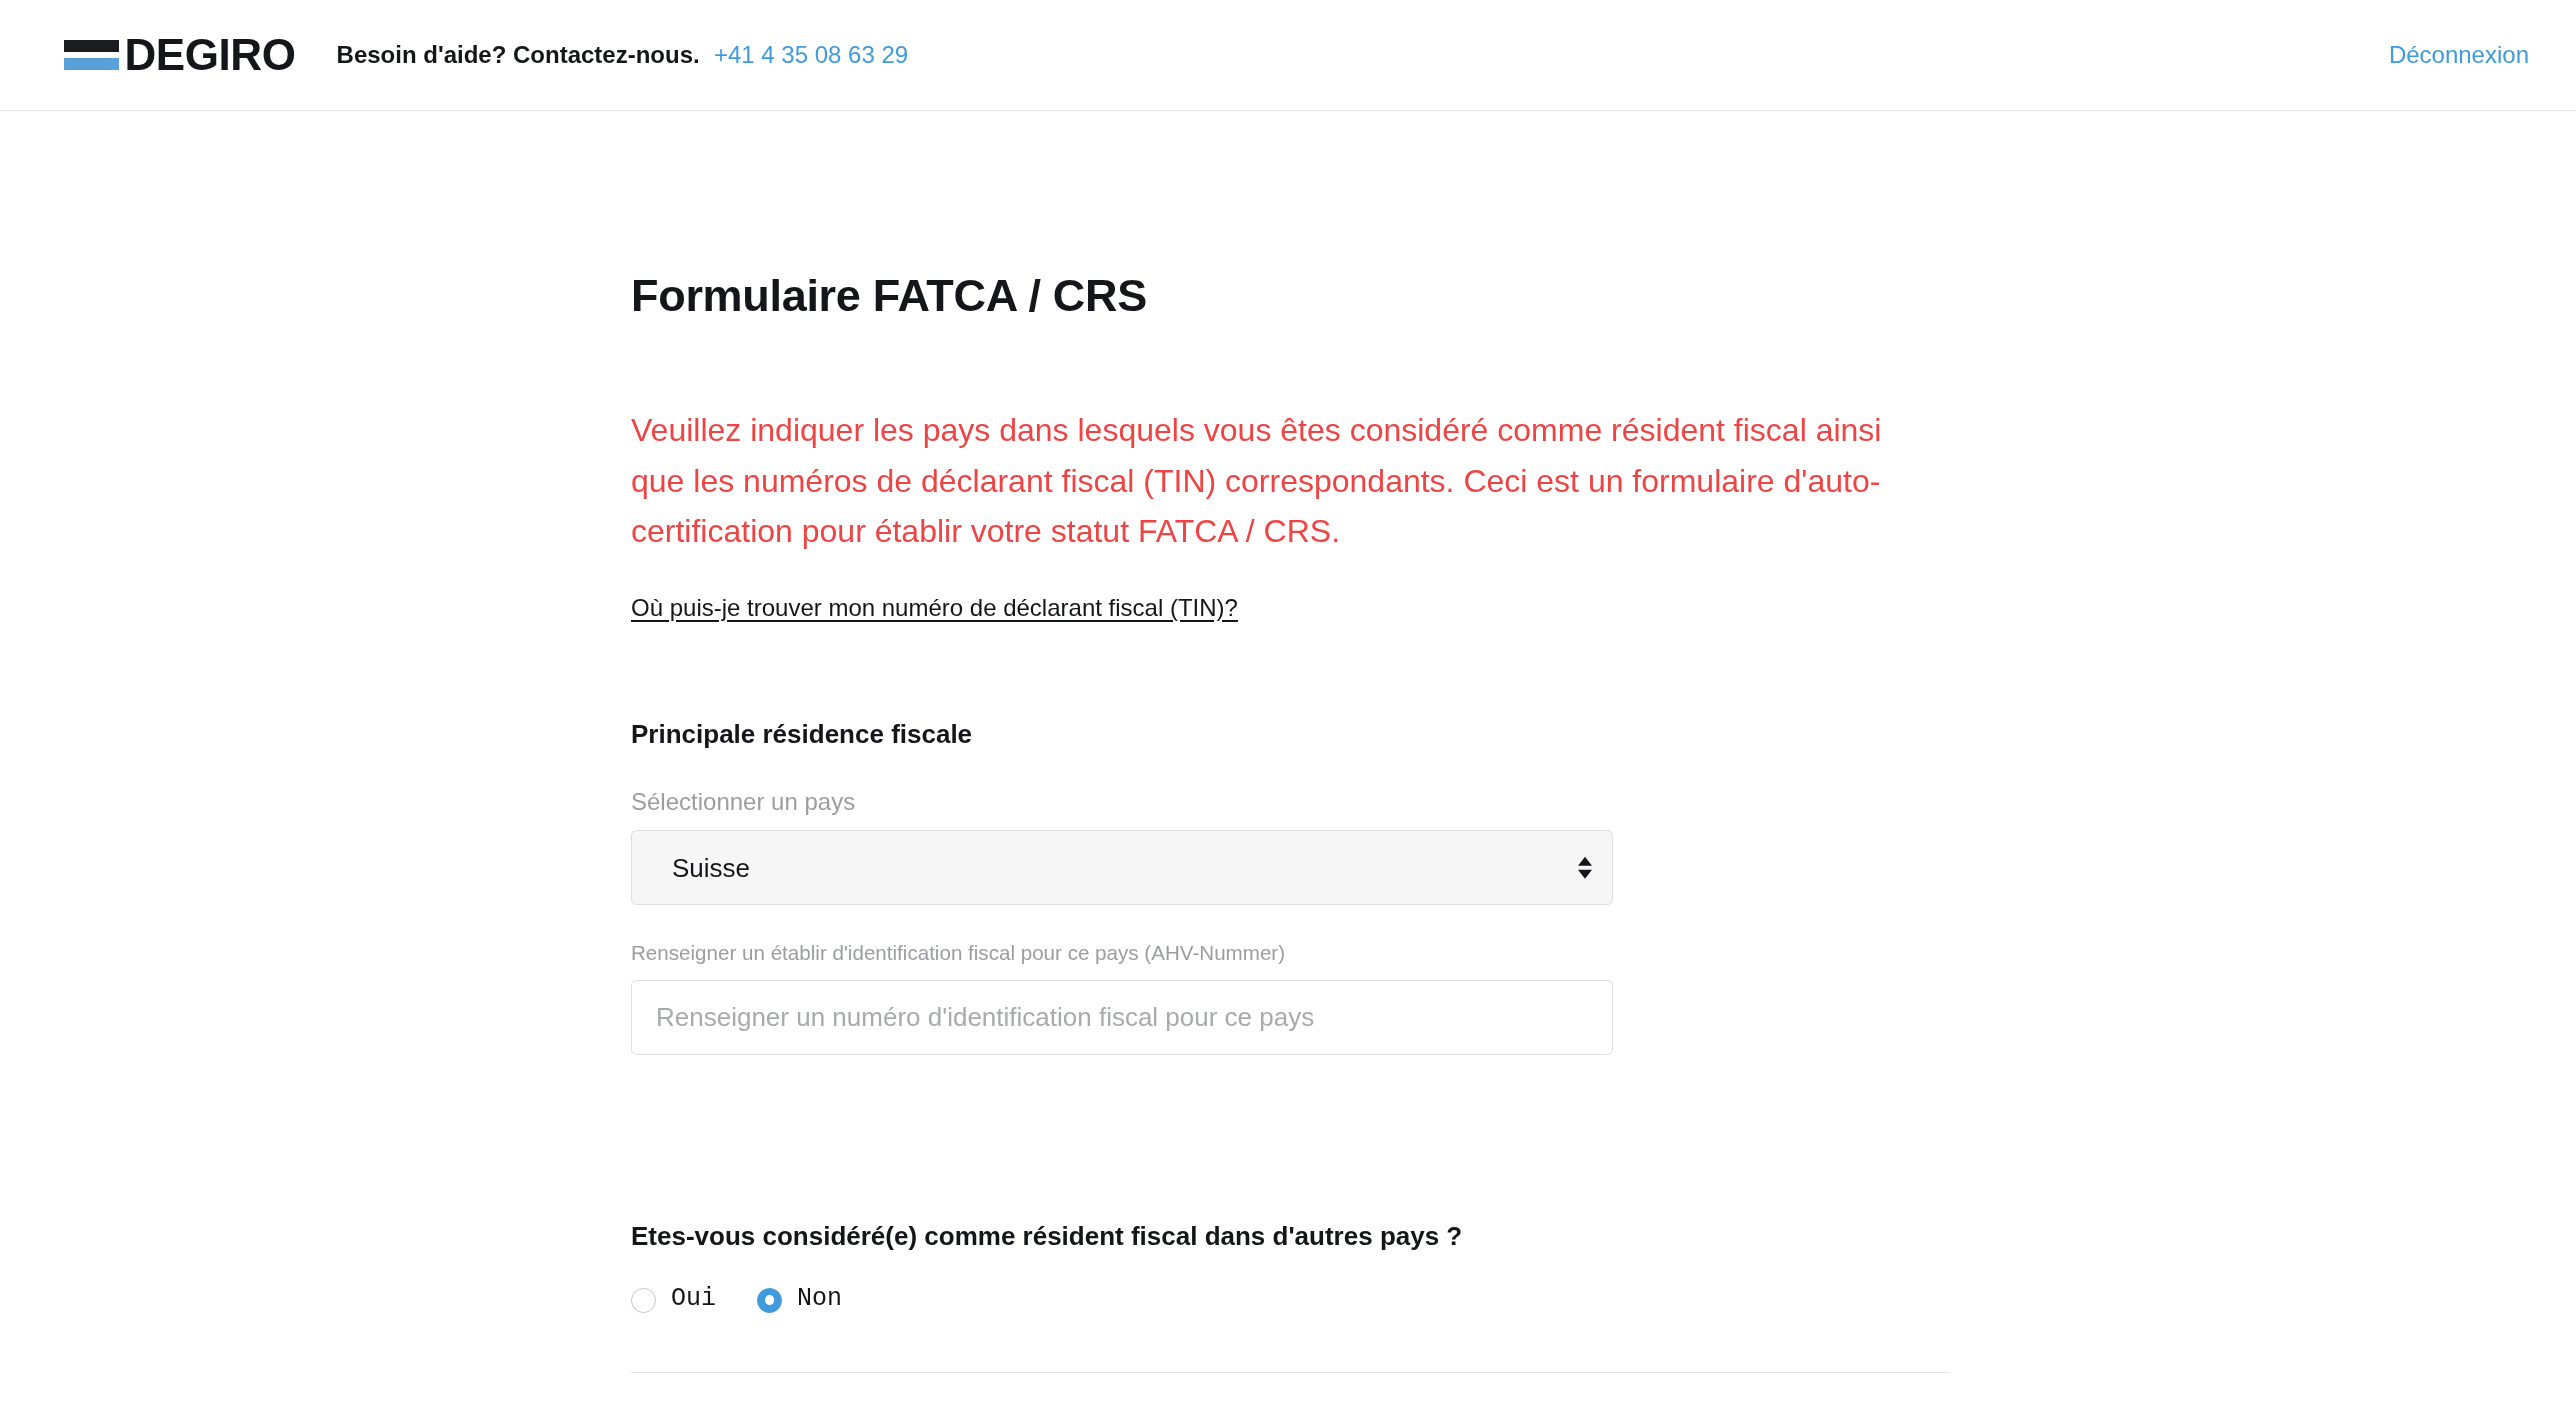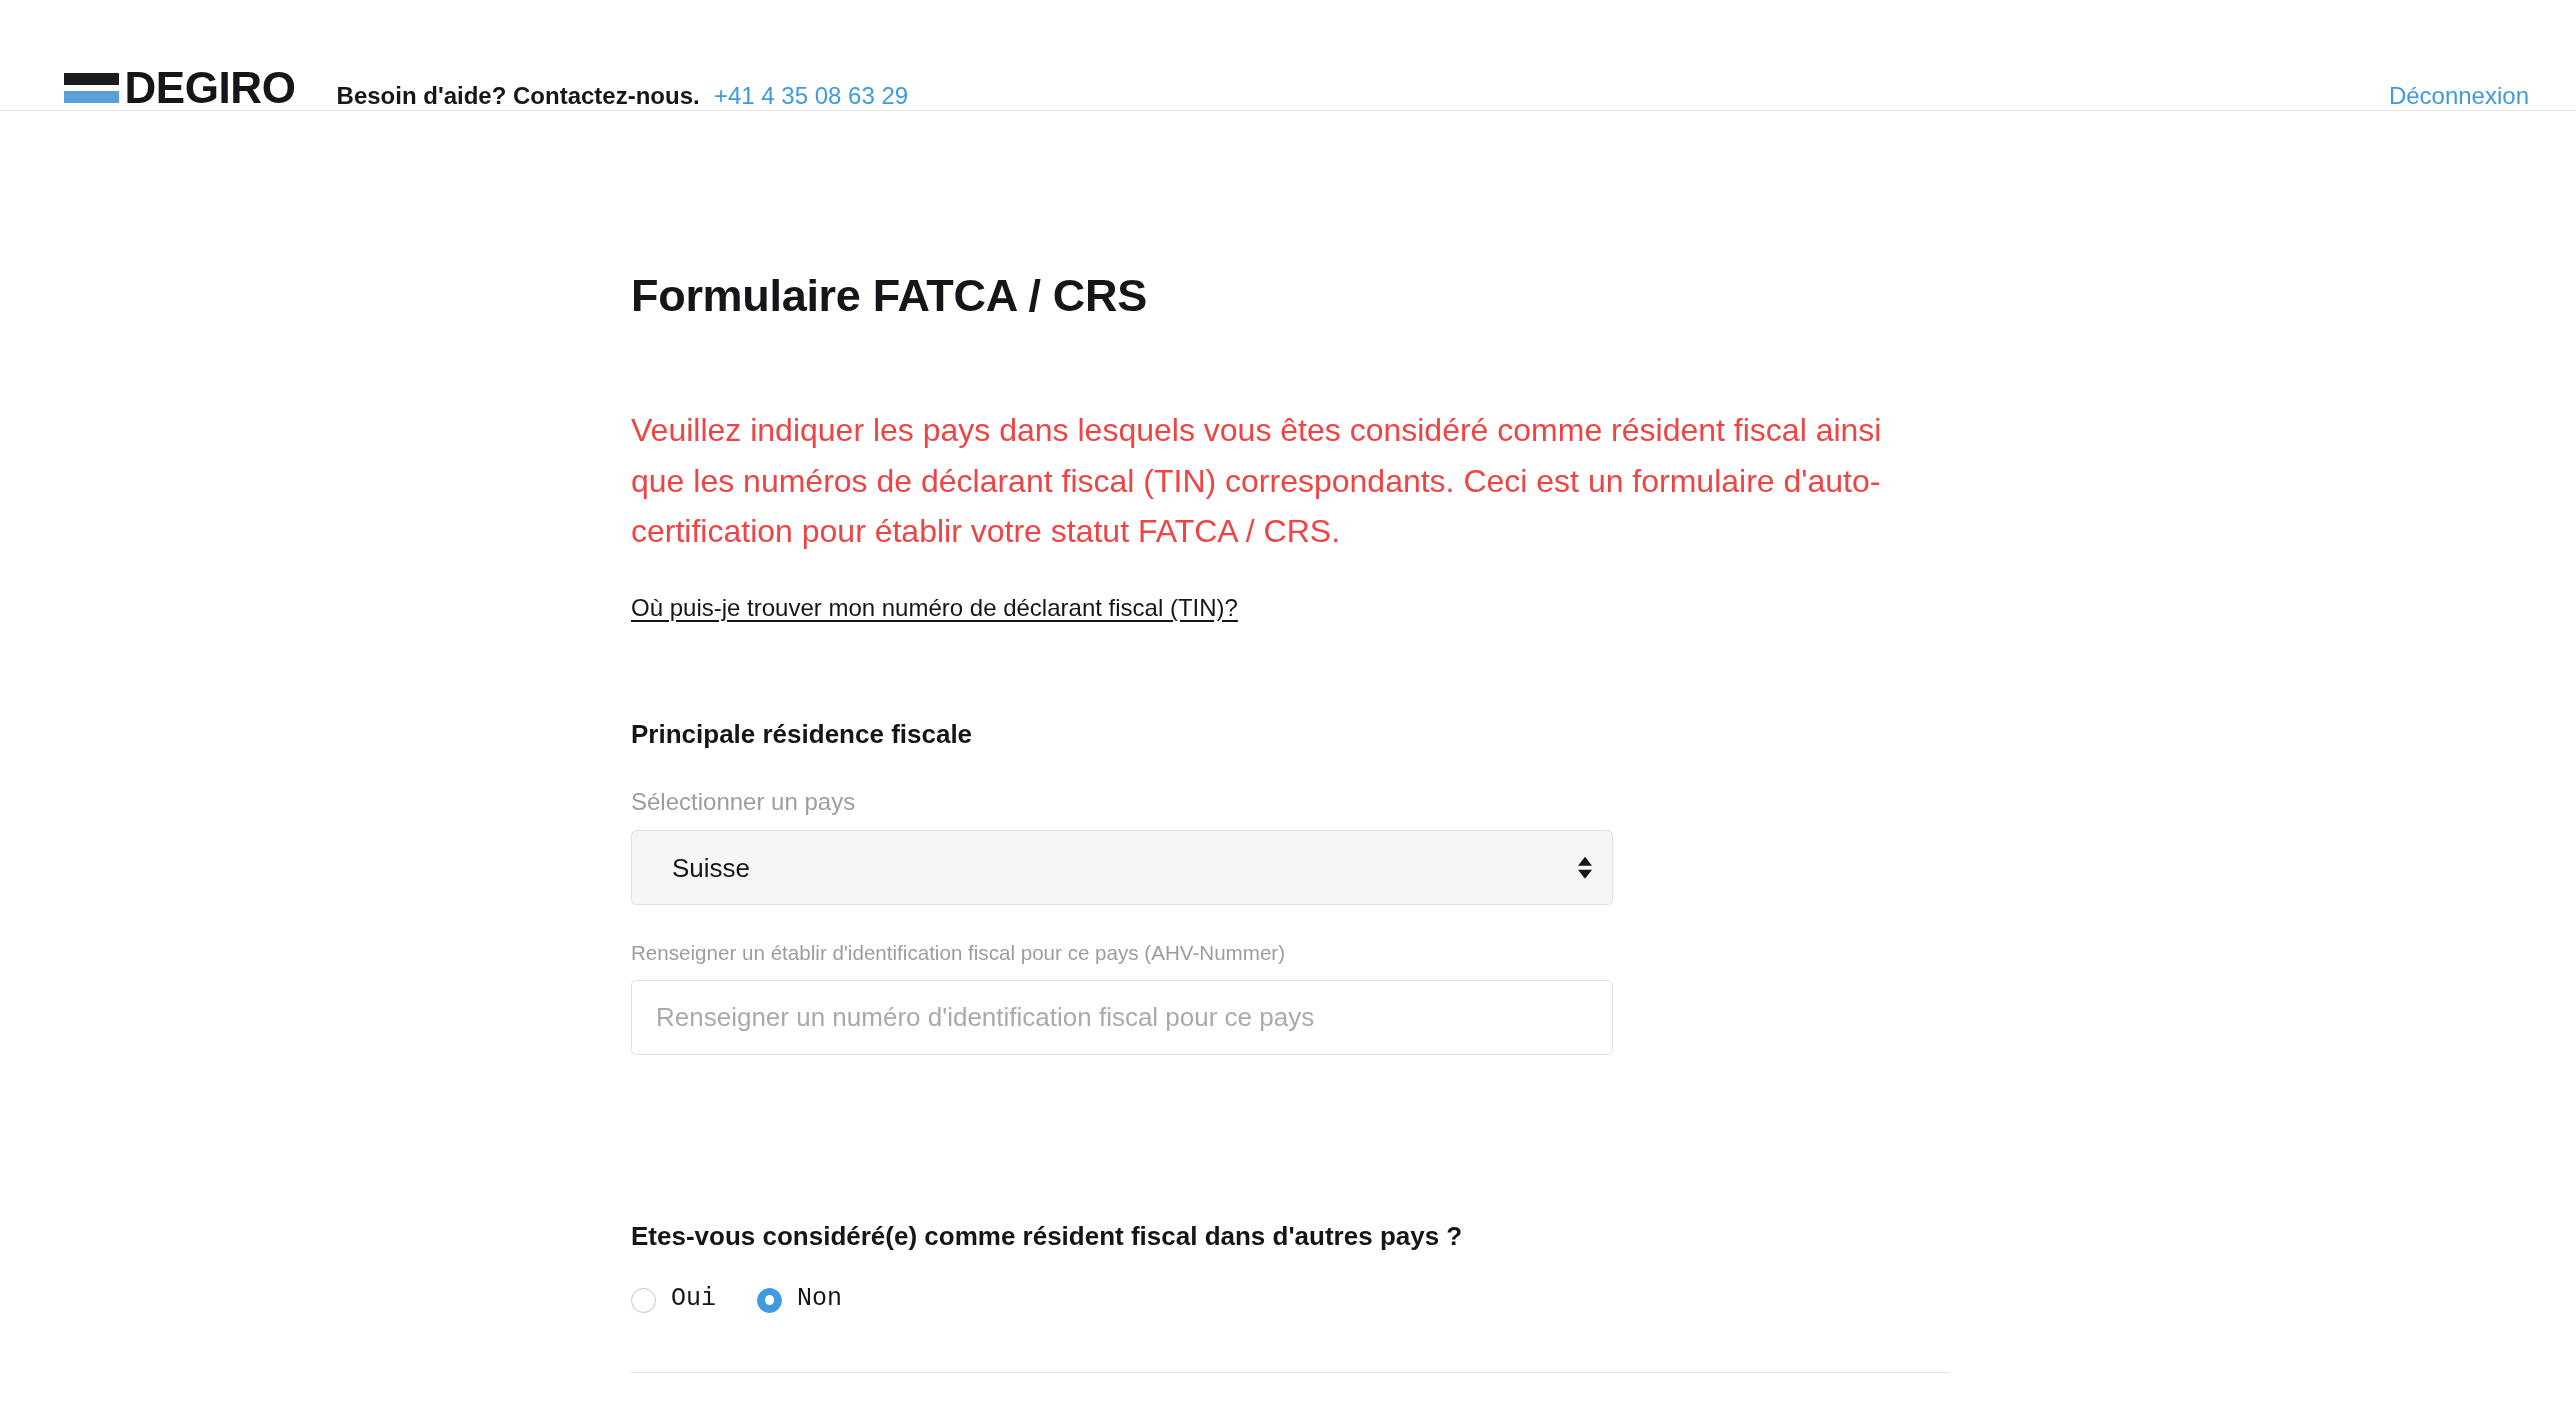--- a/index.html
+++ b/index.html
@@ -14,21 +14,21 @@
   }
 
   
   .header {
     position: relative;
     height: 111px;
     width: 100%;
     background: #ffffff;
     border-bottom: 1.8px solid #e6e6e6;
     display: flex;
-    align-items: flex-end;
+    align-items: center;
     padding: 0 47px 0 64px;
   }
   .logo-wrap {
     display: flex;
     align-items: center;
     gap: 0px;
   }
   .logo-bars {
     display: flex;
     flex-direction: column;

